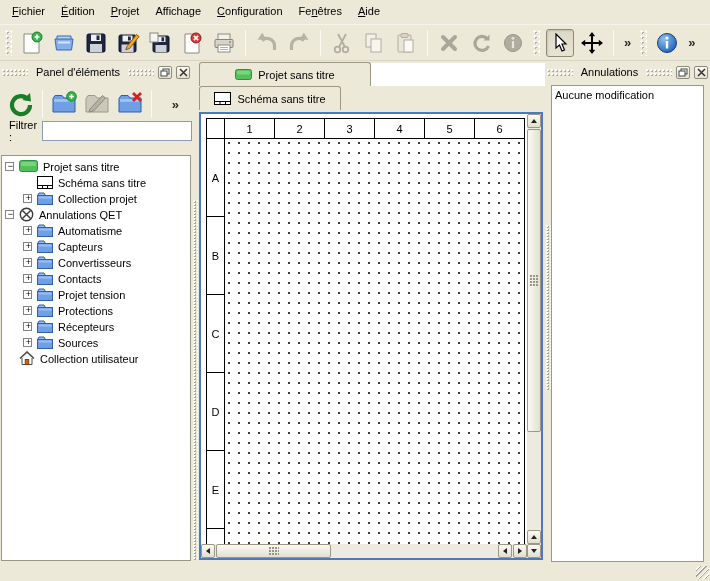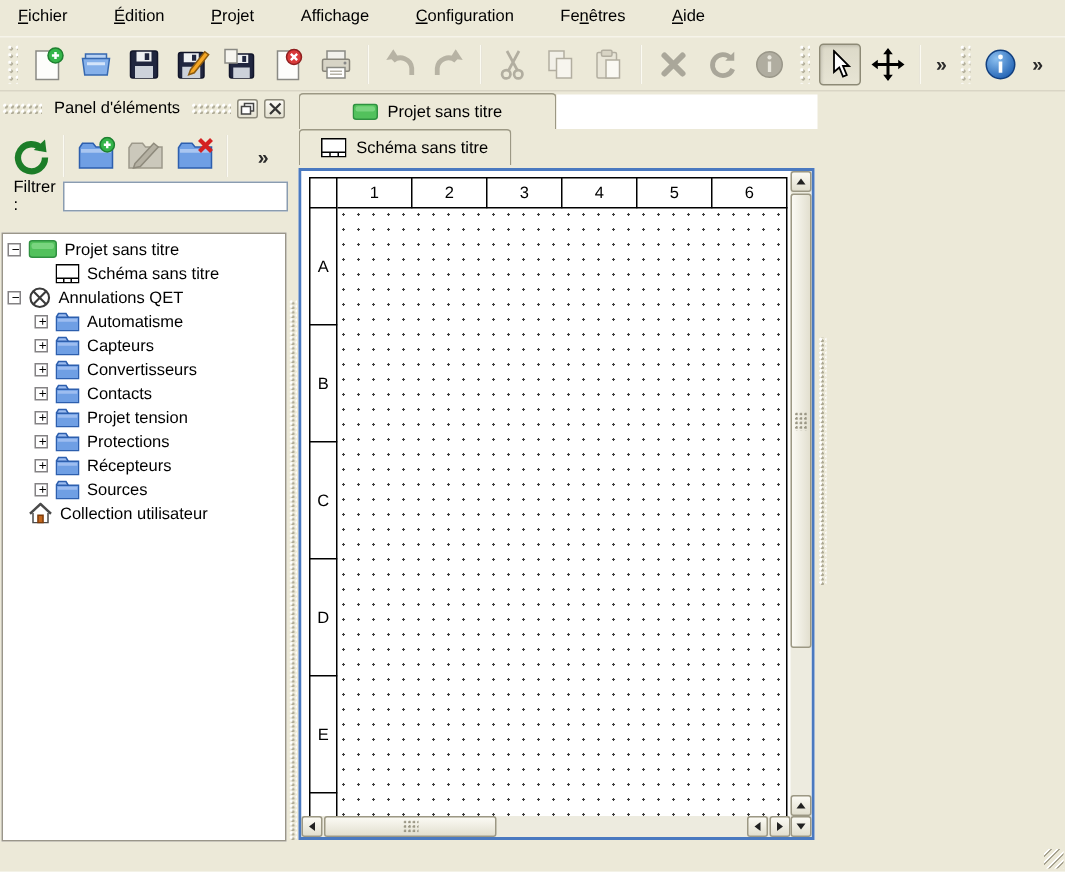--- a/index.html
+++ b/index.html
@@ -2,21 +2,21 @@
 <html><head>
 <meta charset="utf-8">
 <style>
   * { margin:0; padding:0; box-sizing:border-box; }
   html,body { width:710px; height:581px; overflow:hidden; }
   body { font-family:"Liberation Sans", sans-serif; font-size:11px; color:#000; }
   .app { position:relative; width:710px; height:581px; background:#ece9d8; overflow:hidden; }
 
   
   .menubar { position:absolute; left:0; top:0; width:586px; height:24px;
-             display:flex; align-items:stretch; padding-left:4px; background:#ece9d8;gap:15px; }
+             display:flex; align-items:stretch; padding-left:4px; background:#ece9d8; }
   .menu-item { padding:5px 8px 0 8px; cursor:default; }
   .menu-item u { text-decoration:underline; }
 
   
   .toolbar { position:absolute; left:0; top:24px; width:710px; height:37px;
              display:flex; align-items:center; padding-left:3px; gap:4px;
              border-top:1px solid #f6f4ea; border-bottom:1px solid #d9d5c5; }
   .tbtn { width:28px; height:28px; display:flex; align-items:center; justify-content:center; }
   .tbtn svg { display:block; }
   .tbtn.pressed { border:1px solid #8d8a76; border-radius:3px;
@@ -355,20 +355,31 @@
       <div class="tree-row d1">
         <span class="exp none"></span>
         <span class="ticon">
           <svg width="16" height="13">
               <rect x="0.5" y="0.5" width="15" height="12" fill="#fff" stroke="#000"></rect>
               <path d="M0.5 9.5h15M5.5 9.5v3M10.5 9.5v3" stroke="#000"></path>
             </svg>
         </span>
         <span class="tlabel">Schéma sans titre</span>
       </div>
+      <div class="tree-row d1">
+        <span class="exp plus"></span>
+        <span class="ticon">
+          <svg width="16" height="13">
+              <path d="M0.5 3.5l1.5-2.5h5L8.5 3.5" fill="#9dbdf0" stroke="#2d5fae"></path>
+              <rect x="0.5" y="3.5" width="15" height="9" fill="#6f9fe4" stroke="#2d5fae"></rect>
+              <rect x="1.5" y="4.5" width="13" height="2" fill="#9dbdf0"></rect>
+            </svg>
+        </span>
+        <span class="tlabel">Collection projet</span>
+      </div>
       <div class="tree-row d0">
         <span class="exp minus"></span>
         <span class="ticon">
           <svg width="15" height="15">
               <circle cx="7.5" cy="7.5" r="6.2" fill="#fff" stroke="#3a3a3a" stroke-width="1.4"></circle>
               <path d="M3.4 3.4l8.2 8.2M11.6 3.4l-8.2 8.2" stroke="#3a3a3a" stroke-width="1.4"></path>
             </svg>
         </span>
         <span class="tlabel">Annulations QET</span>
       </div>
@@ -546,15 +557,36 @@
           </div>
         <div class="sbtn" style="left:312px; top:0; width:14px; height:14px;">
             <span class="tri right"></span>
           </div>
       </div>
     </div>
   </div>
 
   <div class="vsplit" style="left:546px; top:225px; height:165px;"></div>
 
+  <div class="right-dock">
+    <div class="dock-header" style="left:2px; top:2px; width:161px;">
+      <div class="dock-dots"></div>
+      <div class="dock-title">Annulations</div>
+      <div class="dock-dots"></div>
+      <div class="dock-btn">
+        <svg width="10" height="9">
+          <rect x="3" y="1" width="6" height="5" fill="#fff" stroke="#444"></rect>
+          <rect x="1" y="3" width="6" height="5" fill="#fff" stroke="#444"></rect>
+        </svg>
+      </div>
+      <div class="dock-btn">
+        <svg width="9" height="9">
+          <path d="M1 1l7 7M8 1L1 8" stroke="#333" stroke-width="1.5"></path>
+        </svg>
+      </div>
+    </div>
+    <div class="undo-list">
+      <div class="undo-item">Aucune modification</div>
+    </div>
+  </div>
 
   <div class="sizegrip"></div>
 </div>
 
 </body></html>

